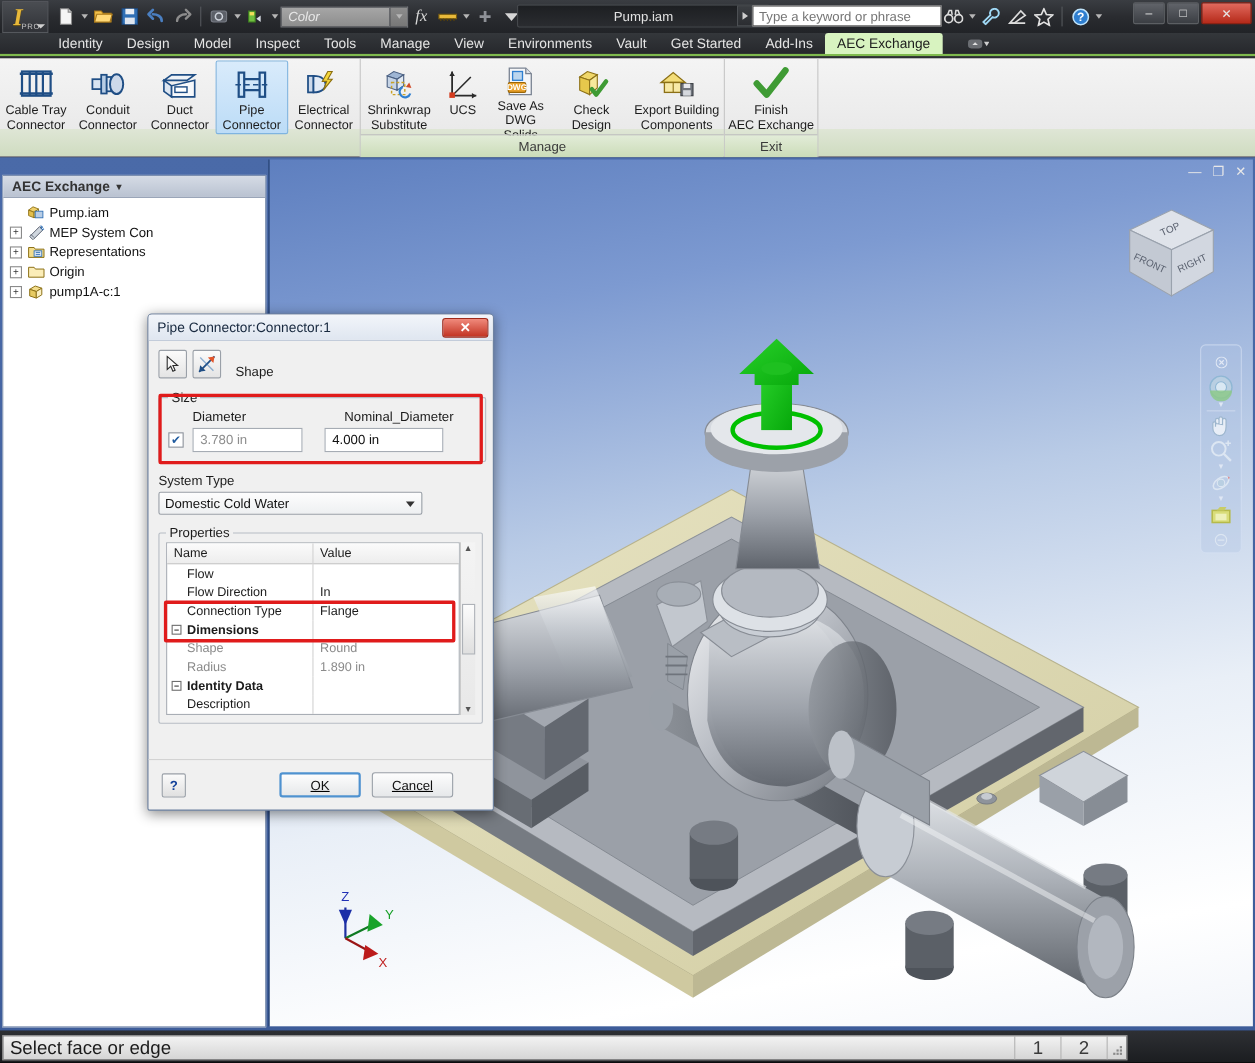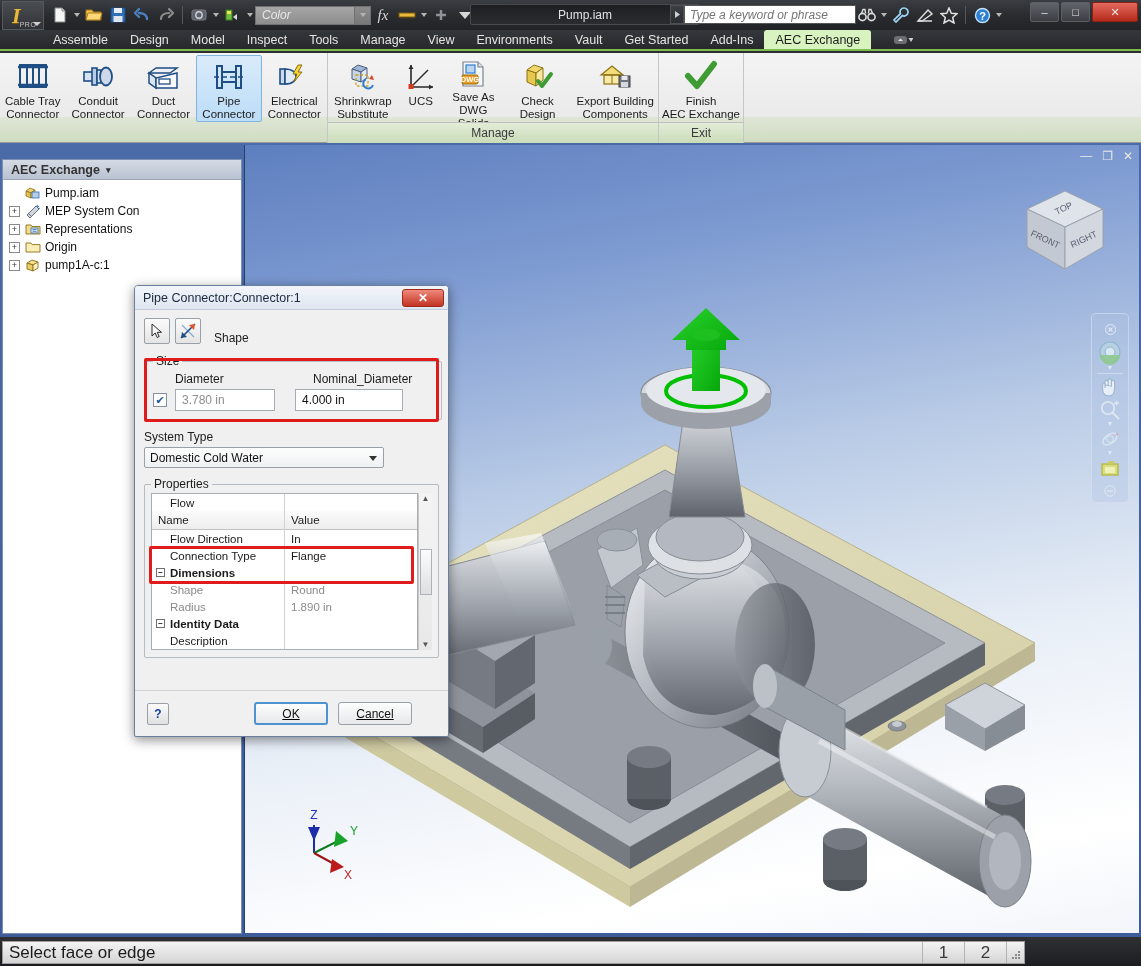--- a/index.html
+++ b/index.html
@@ -82,21 +82,21 @@
   }
   .search-wrap {
     position: absolute; left: 670px; top: 5px; display: flex; align-items: center;
   }
   .search-arrow {
     width: 14px; height: 19px; background: linear-gradient(#3b3e42,#2b2d31);
     border: 1px solid #4d5054; display: flex; align-items: center; justify-content: center;
   }
   .search-input {
     width: 172px; height: 19px; background: #fff; border: 1px solid #555;
-    color: #7c7c7c; font-style: italic; font-size: 12px; padding-left: 5px;
+    color: #7c7c7c; font-size: 12px; padding-left: 5px;
     outline: none; font-family: "Liberation Sans", sans-serif;
   }
   .tb-icons { position: absolute; left: 855px; top: 5px; display: flex; align-items: center; }
   .tb-ico { width: 24px; height: 20px; display:flex; align-items:center; justify-content:center; }
   .winbtns { position: absolute; right: 3px; top: 2px; display: flex; }
   .wbtn {
     width: 29px; height: 20px; margin-left: 2px;
     border: 1px solid #5c5f63; border-radius: 2px;
     display: flex; align-items: center; justify-content: center;
     background: linear-gradient(#61646a,#3b3e43);
@@ -462,21 +462,21 @@
 
     <div class="winbtns">
       <div class="wbtn">–</div>
       <div class="wbtn">□</div>
       <div class="wbtn close">✕</div>
     </div>
   </div>
 
   <div class="menubar">
     <div class="mtab spacer"></div>
-    <div class="mtab">Assemble</div>
+    <div class="mtab">Identity</div>
     <div class="mtab">Design</div>
     <div class="mtab">Model</div>
     <div class="mtab">Inspect</div>
     <div class="mtab">Tools</div>
     <div class="mtab">Manage</div>
     <div class="mtab">View</div>
     <div class="mtab">Environments</div>
     <div class="mtab">Vault</div>
     <div class="mtab">Get Started</div>
     <div class="mtab">Add-Ins</div>
@@ -1022,28 +1022,28 @@
           </div>
         </div>
 
         <fieldset class="grp" style="margin-top:9px; padding:2px 6px 7px 6px; position:relative;">
           <legend>Properties</legend>
 
           <div class="redbox" style="left:4px; top:55px; right:24px; height:38px;"></div>
 
           <div style="display:flex;">
             <div class="ptable" style="flex:1;">
+              <div class="prow hdr">
+                <div class="pname">Name</div>
+                <div class="pval">Value</div>
+              </div>
+
               <div class="prow indent">
                 <div class="pname">Flow</div>
                 <div class="pval"></div>
-              </div>
-
-              <div class="prow hdr">
-                <div class="pname">Name</div>
-                <div class="pval">Value</div>
               </div>
               <div class="prow indent">
                 <div class="pname">Flow Direction</div>
                 <div class="pval">In</div>
               </div>
               <div class="prow indent">
                 <div class="pname">Connection Type</div>
                 <div class="pval">Flange</div>
               </div>
 

